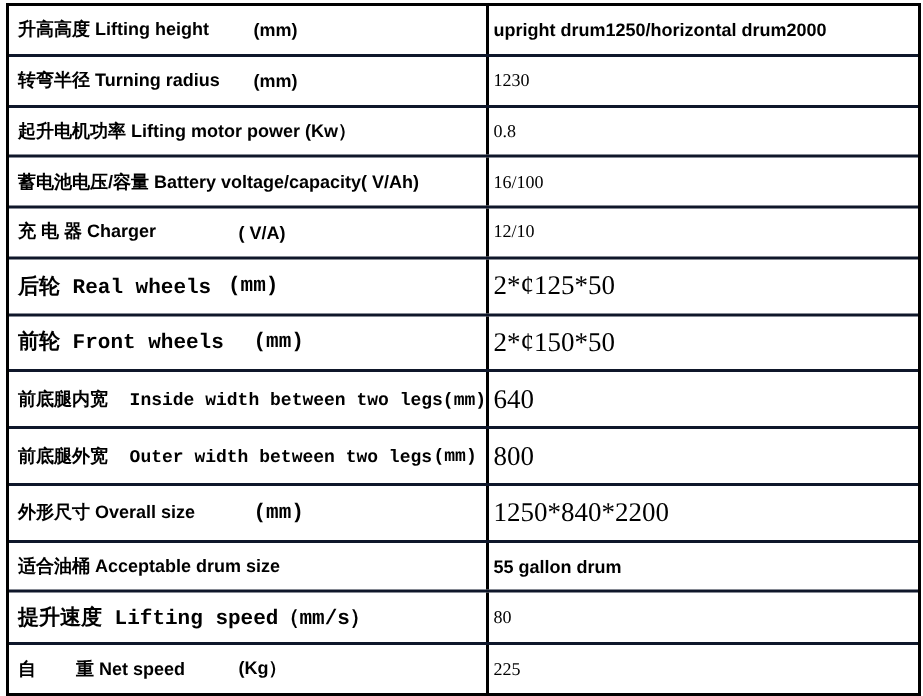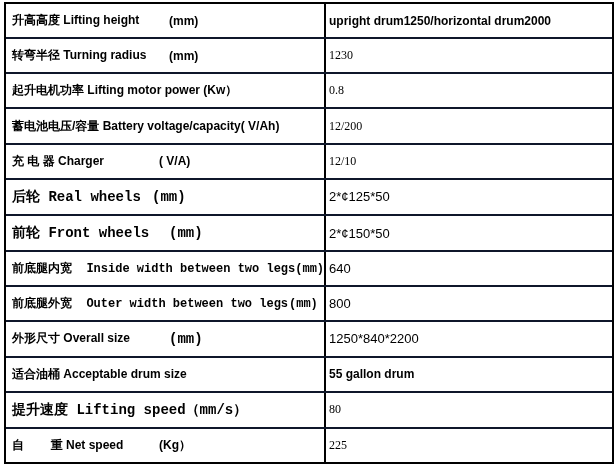--- a/index.html
+++ b/index.html
@@ -55,21 +55,21 @@
     position: absolute;
     white-space: pre;
     top: 50%;
     transform: translateY(-50%);
   }
   
   .f-sans-b { font-family: "Liberation Sans", sans-serif; font-weight: bold; font-size: 12px; }
   .f-sans   { font-family: Liberation Serif, serif; font-weight: normal; font-size: 12px; }
   .f-mono-b { font-family: Liberation Mono, monospace; font-weight: bold; font-size: 14px; }
   .f-mono-b-sm { font-family: "Liberation Mono", monospace; font-weight: bold; font-size: 12px; text-align: center; }
-  .f-mono   { font-family: Liberation Sans, sans-serif; font-weight: normal; font-size: 13px; }
+  .f-mono   { font-family: Liberation Serif, serif; font-weight: normal; font-size: 18px; }
   
   .u-163 { left: 163px; }
   .u-153 { left: 153px; }
   .u-146 { left: 146px; }
   .u-283 { left: 283px; }
 </style>
 </head>
 <body>
 
 <div class="spec-table">
@@ -101,21 +101,21 @@
     <div class="td value f-sans">
       <span class="val">0.8</span>
     </div>
   </div>
 
   <div class="tr">
     <div class="td label f-sans-b">
       <span class="lab">蓄电池电压/容量 Battery voltage/capacity( V/Ah)</span>
     </div>
     <div class="td value f-sans">
-      <span class="val">12/200</span>
+      <span class="val">16/100</span>
     </div>
   </div>
 
   <div class="tr">
     <div class="td label f-sans-b">
       <span class="lab">充 电 器 Charger</span>
       <span class="unit u-153 f-sans-b">( V/A)</span>
     </div>
     <div class="td value f-sans">
       <span class="val">12/10</span>

